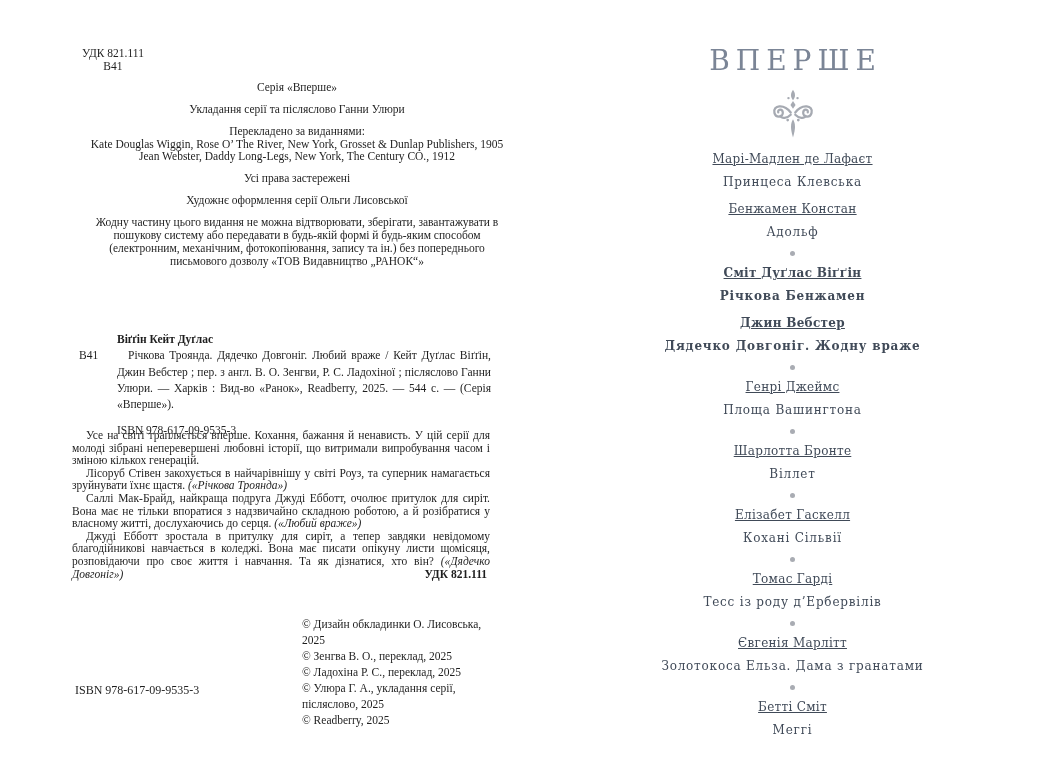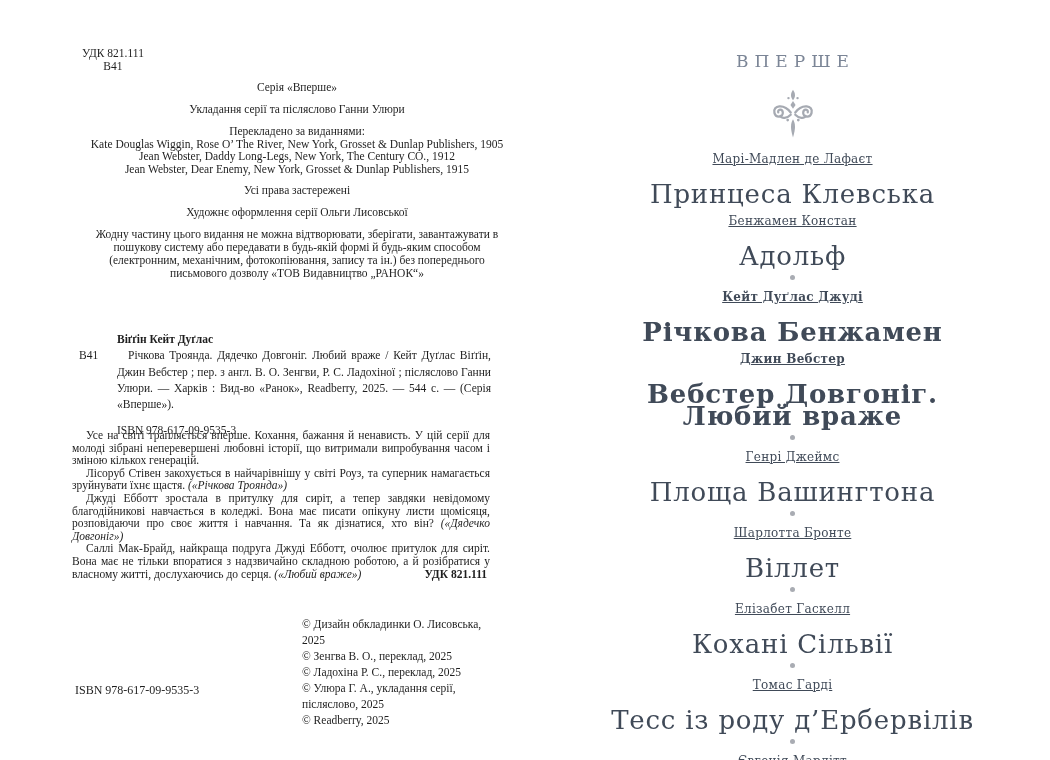--- a/index.html
+++ b/index.html
@@ -24,66 +24,65 @@
   .annotation{position:absolute;left:0;top:429px;width:418px;text-align:justify;}
   .annotation p{margin:0;text-indent:14px;line-height:12.6px;}
   .annotation i{font-style:italic;}
   .udk-bottom{position:absolute;right:35px;top:568px;font-weight:bold;}
   .credits{position:absolute;left:230px;top:616px;width:195px;line-height:16px;}
   .credits div{margin:0;}
   .isbn-bottom{position:absolute;left:3px;top:683px;font-size:12px;}
   
   .right-page{left:600px;width:385px;text-align:center;font-family:"DejaVu Serif", serif;color:#404a58;}
   .series-title{
-    margin-top:48px;font-size:17px;letter-spacing:6px;padding-left:6px;
+    margin-top:48px;font-size:28px;letter-spacing:6px;padding-left:6px;
     color:#7b8596;font-weight:normal;line-height:26px;
   }
   .ornament{margin:15px auto 12px;display:block;}
   .entry{margin:0 0 8px;}
   .entry .author{font-size:12px;line-height:17px;letter-spacing:0.3px;text-decoration:underline;}
-  .entry .title{font-size:26px;line-height:22px;letter-spacing:0.8px;margin-top:15px;}
+  .entry .title{font-size:12px;line-height:22px;letter-spacing:0.8px;margin-top:3px;}
   .entry.bold .author,.entry.bold .title{font-weight:bold;}
   .sep{width:5px;height:5px;border-radius:50%;background:#a9acb3;margin:4px auto 9px;}
 </style>
 </head>
 <body>
 
 <div class="page left-page">
 
   <div class="udk-block">
     <div>УДК 821.111</div>
     <div>В41</div>
   </div>
 
   <div class="front-matter">
     <p>Серія «Вперше»</p>
     <p>Укладання серії та післяслово Ганни Улюри</p>
     <div class="editions">
       <div>Перекладено за виданнями:</div>
       <div>Kate Douglas Wiggin, Rose O’ The River, New York, Grosset &amp; Dunlap Publishers, 1905</div>
       <div>Jean Webster, Daddy Long-Legs, New York, The Century CO., 1912</div>
-      <div>Jean Webster, Dear Enemy, New York, Grosset &amp; Dunlap Publishers, 1915</div>
     </div>
     <p>Усі права застережені</p>
     <p>Художнє оформлення серії Ольги Лисовської</p>
     <p class="copyright-notice">Жодну частину цього видання не можна відтворювати, зберігати, завантажувати в пошукову систему або передавати в будь-якій формі й будь-яким способом (електронним, механічним, фотокопіювання, запису та ін.) без попереднього письмового дозволу «ТОВ Видавництво „РАНОК“»</p>
   </div>
 
   <div class="bib-block">
     <div class="bib-code">В41</div>
     <div class="bib-author">Віґґін Кейт Дуґлас</div>
     <p class="bib-desc">Річкова Троянда. Дядечко Довгоніг. Любий враже / Кейт Дуґлас Віґґін, Джин Вебстер ; пер. з англ. В. О. Зенгви, Р. С. Ладохіної ; післяслово Ганни Улюри. — Харків : Вид-во «Ранок», Readberry, 2025. — 544 с. — (Серія «Вперше»).</p>
     <div class="bib-isbn">ISBN 978-617-09-9535-3</div>
   </div>
 
   <div class="annotation">
     <p><span>Усе на світі трапляється вперше. Кохання, бажання й ненависть. У цій серії для молоді зібрані неперевершені любовні історії, що витримали випробування часом і зміною кількох генерацій.</span> <i></i></p>
     <p><span>Лісоруб Стівен закохується в найчарівнішу у світі Роуз, та суперник намагається зруйнувати їхнє щастя.</span> <i>(«Річкова Троянда»)</i></p>
+    <p><span>Саллі Мак-Брайд, найкраща подруга Джуді Ебботт, очолює притулок для сиріт. Вона має не тільки впоратися з надзвичайно складною роботою, а й розібратися у власному житті, дослухаючись до серця.</span> <i>(«Любий враже»)</i></p>
     <p><span>Джуді Ебботт зростала в притулку для сиріт, а тепер завдяки невідомому благодійникові навчається в коледжі. Вона має писати опікуну листи щомісяця, розповідаючи про своє життя і навчання. Та як дізнатися, хто він?</span> <i>(«Дядечко Довгоніг»)</i></p>
-    <p><span>Саллі Мак-Брайд, найкраща подруга Джуді Ебботт, очолює притулок для сиріт. Вона має не тільки впоратися з надзвичайно складною роботою, а й розібратися у власному житті, дослухаючись до серця.</span> <i>(«Любий враже»)</i></p>
   </div>
 
   <div class="udk-bottom">УДК 821.111</div>
 
   <div class="credits">
     <div>© Дизайн обкладинки О. Лисовська, 2025</div>
     <div>© Зенгва В. О., переклад, 2025</div>
     <div>© Ладохіна Р. С., переклад, 2025</div>
     <div>© Улюра Г. А., укладання серії, післяслово, 2025</div>
     <div>© Readberry, 2025</div>
@@ -118,26 +117,26 @@
     <div class="author">Марі-Мадлен де Лафаєт</div>
     <div class="title">Принцеса Клевська</div>
   </div>
   <div class="entry">
     <div class="author">Бенжамен Констан</div>
     <div class="title">Адольф</div>
   </div>
   <div class="sep"></div>
 
   <div class="entry bold">
-    <div class="author">Кейт Дуґлас Джуді</div>
+    <div class="author">Сміт Дуґлас Віґґін</div>
     <div class="title">Річкова Бенжамен</div>
   </div>
   <div class="entry bold">
     <div class="author">Джин Вебстер</div>
-    <div class="title">Вебстер Довгоніг. Любий враже</div>
+    <div class="title">Дядечко Довгоніг. Жодну враже</div>
   </div>
   <div class="sep"></div>
 
   <div class="entry">
     <div class="author">Генрі Джеймс</div>
     <div class="title">Площа Вашингтона</div>
   </div>
   <div class="sep"></div>
 
   <div class="entry">

